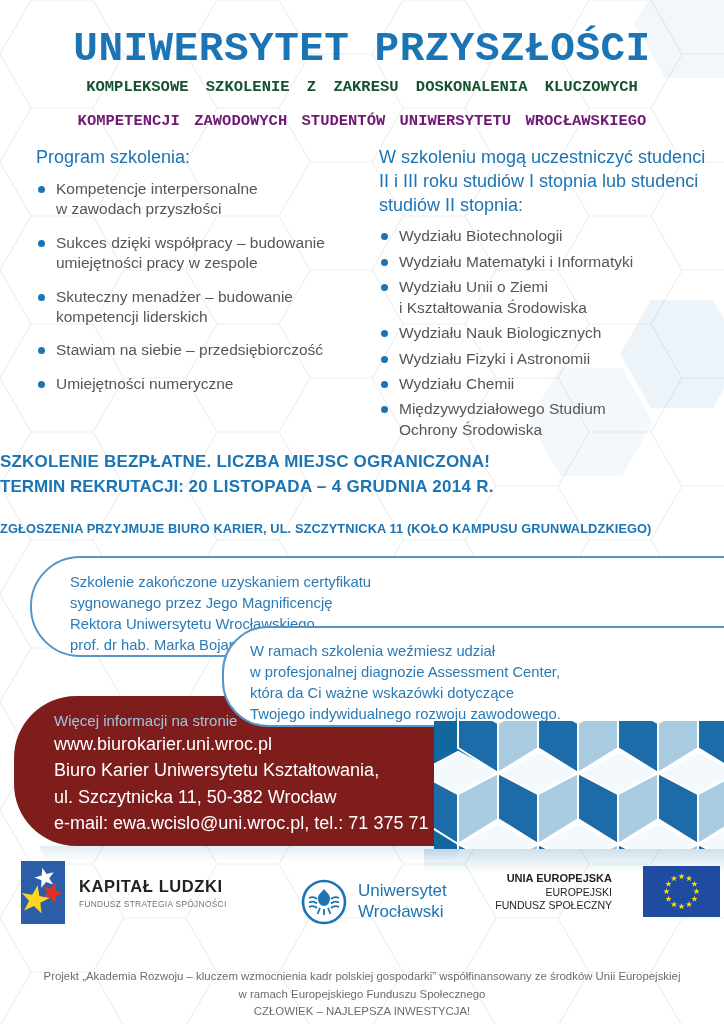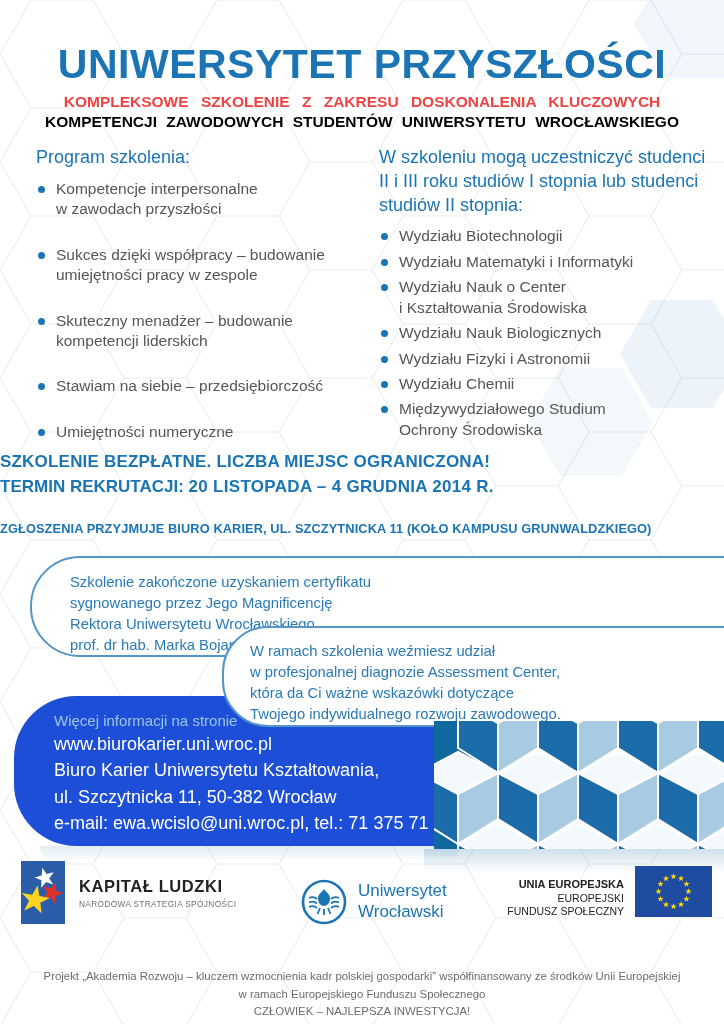--- a/index.html
+++ b/index.html
@@ -4,72 +4,72 @@
 <style>
   html,body{margin:0;padding:0;background:#ffffff;}
   .poster{
     position:relative;width:724px;height:1024px;margin:0 auto;
     background:#ffffff;overflow:hidden;
     font-family:"Liberation Sans",sans-serif;color:#55565A;
   }
   .bg-layer{position:absolute;inset:0;z-index:0;pointer-events:none;}
 
   
-  .header{position:absolute;top:43px;left:0;right:0;text-align:center;z-index:1;}
+  .header{position:absolute;top:28px;left:0;right:0;text-align:center;z-index:1;font-family:Liberation Mono, monospace;}
   .title{font-size:41px;font-weight:bold;color:#1B74B4;letter-spacing:.5px;line-height:1.05;}
-  .sub1{margin-top:7px;font-size:15.5px;font-weight:bold;color:#ef4444;word-spacing:8px;}
-  .sub2{margin-top:2px;font-size:15.5px;font-weight:bold;color:#000000;word-spacing:5px;}
+  .sub1{margin-top:7px;font-size:15.5px;font-weight:bold;color:#14532d;word-spacing:8px;}
+  .sub2{margin-top:16px;font-size:15.5px;font-weight:bold;color:#701a75;word-spacing:5px;}
 
   
   .col{position:absolute;top:146px;z-index:1;}
   .col-left{left:36px;width:332px;}
   .col-right{left:379px;width:342px;}
   .col-heading{color:#1B74B4;font-size:18px;line-height:1.32;margin:0 0 9px 0;white-space:pre-line;}
-  ul.blist{list-style:none;margin:0;padding:0;display:flex;flex-direction:column;gap:25px;}
+  ul.blist{list-style:none;margin:0;padding:0;display:flex;flex-direction:column;gap:13px;}
   .col-right ul.blist{gap:5px;}
   ul.blist li{display:flex;}
   .dot{width:7px;height:7px;border-radius:50%;background:#1B74B4;margin:7px 11px 0 2px;flex:none;}
   .li-text{font-size:15.5px;line-height:1.32;color:#55565A;white-space:pre-line;}
 
   
   .band{position:absolute;top:452px;left:0;right:0;text-align:left;color:#1B74B4;z-index:1;}
   .band-l1{font-size:17px;font-weight:bold;letter-spacing:.2px;}
   .band-l2{font-size:17px;margin-top:5px;}
   .band-prefix{font-weight:bold;}
   .band-bold{font-weight:bold;letter-spacing:.3px;}
   .band-l3{font-size:12.8px;font-weight:bold;margin-top:24px;letter-spacing:.1px;}
 
   
   .note-box{position:absolute;background:#fff;border:2px solid #5596C6;box-sizing:border-box;}
   .certificate-box{left:30px;top:556px;width:770px;height:101px;border-radius:50px;z-index:2;padding:14px 0 0 38px;}
   .assessment-box{left:222px;top:626px;width:580px;height:101px;border-radius:46px;z-index:4;padding:13px 0 0 26px;}
   .note-text{color:#2A7AB6;font-size:14.8px;line-height:1.43;white-space:pre-line;}
 
   
-  .contact-box{position:absolute;left:14px;top:696px;width:472px;height:150px;background:#1d4ed8;
+  .contact-box{position:absolute;left:14px;top:696px;width:472px;height:150px;background:#7f1d1d;
     border-radius:62px 46px 46px 62px;z-index:3;padding:16px 0 0 40px;box-sizing:border-box;}
   .contact-intro{color:#9EC6E0;font-size:15px;margin-bottom:2px;}
   .contact-line{color:#ffffff;font-size:18px;line-height:1.47;}
 
   
   .cubes{position:absolute;right:0;top:721px;width:290px;height:128px;z-index:5;}
   .reflection-cubes{position:absolute;right:0;top:849px;width:300px;height:24px;z-index:1;
     background:linear-gradient(180deg,rgba(17,104,158,.20),rgba(17,104,158,0));}
   .reflection-box{position:absolute;left:40px;top:846px;width:420px;height:16px;z-index:1;border-radius:0 0 40px 40px;
     background:linear-gradient(180deg,rgba(17,104,158,.12),rgba(17,104,158,0));}
 
   
   .logos{position:absolute;top:858px;left:0;right:0;height:82px;z-index:2;}
   .kl{position:absolute;left:20px;top:3px;display:flex;}
   .kl-text{margin-left:13px;padding-top:16px;}
   .kl-title{font-size:16.5px;font-weight:bold;color:#232323;letter-spacing:.6px;}
   .kl-sub{font-size:8.3px;color:#707173;letter-spacing:.35px;margin-top:3px;}
   .uwr{position:absolute;left:300px;top:20px;display:flex;align-items:center;}
   .uwr-text{margin-left:10px;color:#1B74B4;font-size:17px;line-height:1.22;}
-  .eu{position:absolute;right:12px;top:8px;display:flex;align-items:flex-end;}
+  .eu{position:absolute;right:4px;top:8px;display:flex;align-items:center;gap:20px;}
   .eu-text{text-align:right;color:#232323;margin-right:11px;}
   .eu-l1{font-size:11px;font-weight:bold;}
   .eu-l2{font-size:10.5px;margin-top:2px;}
   .eu-l3{font-size:10.5px;margin-top:1px;}
 
   
   .footer{position:absolute;top:968px;left:0;right:0;text-align:center;color:#6B6C6F;
     font-size:11.4px;line-height:1.55;z-index:1;}
 </style>
 </head>
@@ -127,21 +127,21 @@
       <li>
           <span class="dot"></span>
           <span class="li-text">Wydziału Biotechnologii</span>
         </li>
       <li>
           <span class="dot"></span>
           <span class="li-text">Wydziału Matematyki i Informatyki</span>
         </li>
       <li>
           <span class="dot"></span>
-          <span class="li-text">Wydziału Nauk o Center
+          <span class="li-text">Wydziału Unii o Ziemi
 i Kształtowania Środowiska</span>
         </li>
       <li>
           <span class="dot"></span>
           <span class="li-text">Wydziału Nauk Biologicznych</span>
         </li>
       <li>
           <span class="dot"></span>
           <span class="li-text">Wydziału Fizyki i Astronomii</span>
         </li>
@@ -217,21 +217,21 @@
         <defs>
           <polygon id="star5" points="0,-10 2.4,-3.2 9.5,-3.1 3.8,1.2 5.9,8.1 0,4 -5.9,8.1 -3.8,1.2 -9.5,-3.1 -2.4,-3.2"></polygon>
         </defs>
         <rect x="1" y="0" width="44" height="63" fill="#2B5DA9"></rect>
         <use href="#star5" transform="translate(25,17) scale(1.05) rotate(-15)" fill="#FFFFFF"></use>
         <use href="#star5" transform="translate(32,32) scale(1.15) rotate(20)" fill="#E03127"></use>
         <use href="#star5" transform="translate(15,39) scale(1.5) rotate(10)" fill="#FFD520"></use>
       </svg>
       <div class="kl-text">
         <div class="kl-title">KAPITAŁ LUDZKI</div>
-        <div class="kl-sub">NARODOWA STRATEGIA SPÓJNOŚCI</div>
+        <div class="kl-sub">FUNDUSZ STRATEGIA SPÓJNOŚCI</div>
       </div>
     </div>
 
     <div class="uwr">
       <svg width="48" height="48" viewBox="0 0 48 48" xmlns="http://www.w3.org/2000/svg">
         <circle cx="24" cy="24" r="21" fill="#FFFFFF" stroke="#1B74B4" stroke-width="2.6"></circle>
         <path d="M24 11 c-2.5 4 -6 5 -6 9.5 c0 4.5 2.8 7.5 6 7.5 c3.2 0 6 -3 6 -7.5 c0 -4.5 -3.5 -5.5 -6 -9.5 z" fill="#1B74B4"></path>
         <path d="M9 20 q4.5 -2 8 1 M9 24.5 q4.5 -2 8 1 M9 29 q4.5 -2 8 1" stroke="#1B74B4" stroke-width="1.8" fill="none"></path>
         <path d="M39 20 q-4.5 -2 -8 1 M39 24.5 q-4.5 -2 -8 1 M39 29 q-4.5 -2 -8 1" stroke="#1B74B4" stroke-width="1.8" fill="none"></path>
         <path d="M20 30 l-2.5 6 M24 31 l0 6 M28 30 l2.5 6" stroke="#1B74B4" stroke-width="1.8" fill="none"></path>

